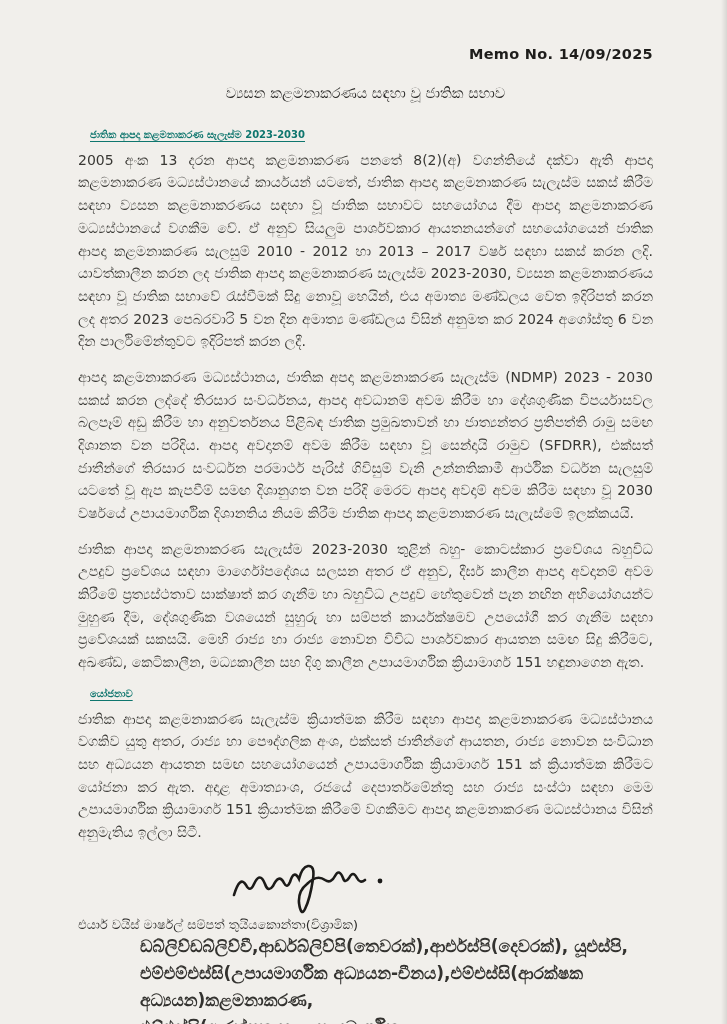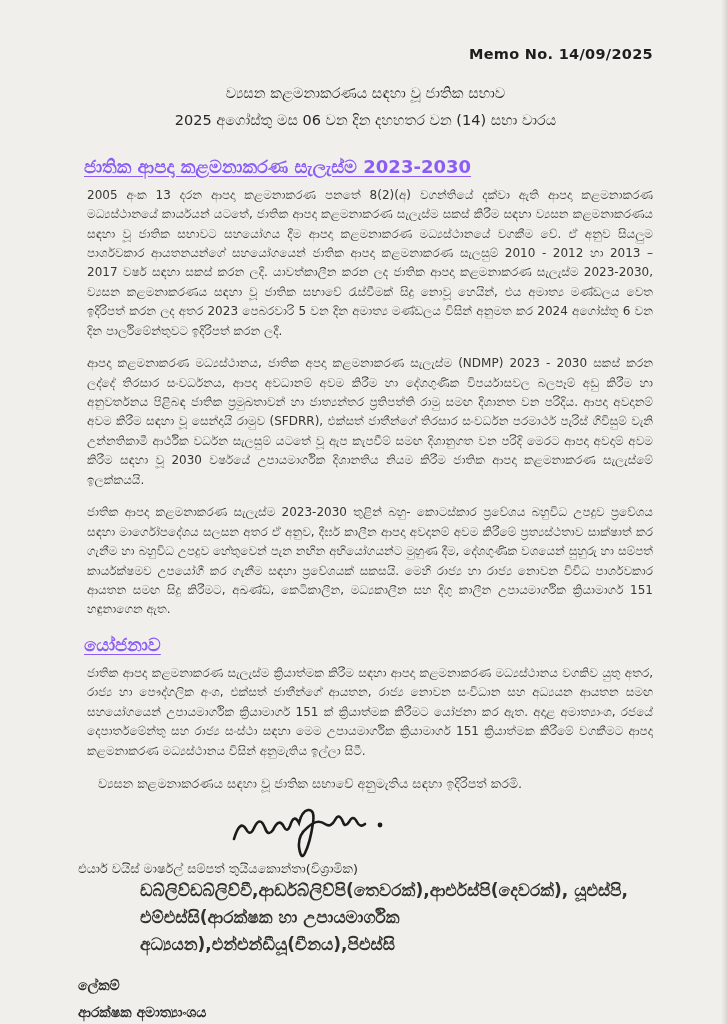--- a/index.html
+++ b/index.html
@@ -29,31 +29,31 @@
   }
   .title-block { text-align: center; margin-bottom: 22px; }
   .title-line {
     font-weight: normal;
     font-size: 14.5px;
     line-height: 1.85;
     color: #2a2927;
   }
   .section-heading {
     font-weight: bold;
-    font-size: 18px;
+    font-size: 10px;
     text-decoration: underline;
     text-underline-offset: 3px;
-    margin: 14px 0 8px 6px;
-    color: #8b5cf6;
+    margin: 14px 0 8px 12px;
+    color: #0f766e;
   }
   .para {
-    font-size: 12px;
+    font-size: 14px;
     line-height: 1.62;
     text-align: justify;
-    margin: 0 0 13px 9px;
+    margin: 0 0 13px 0;
     color: #393834;
   }
   .closing {
     font-size: 12.8px;
     line-height: 1.62;
     text-indent: 20px;
     margin: 2px 0 6px 0;
     color: #393834;
   }
   .signature-wrap {
@@ -92,48 +92,47 @@
 </style>
 </head>
 <body>
 
 <div class="page">
 
   <div class="memo-no">Memo No. 14/09/2025</div>
 
   <div class="title-block">
     <div class="title-line">ව්‍යසන කළමනාකරණය සඳහා වූ ජාතික සභාව</div>
-    <div class="title-line">2025 අගෝස්තු මස 06 වන දින දහහතර වන (14) සභා වාරය</div>
   </div>
 
   <div class="section-heading">ජාතික ආපදා කළමනාකරණ සැලැස්ම 2023-2030</div>
   <p class="para">2005 අංක 13 දරන ආපදා කළමනාකරණ පනතේ 8(2)(අ) වගන්තියේ දක්වා ඇති ආපදා කළමනාකරණ මධ්‍යස්ථානයේ කාර්යයන් යටතේ, ජාතික ආපදා කළමනාකරණ සැලැස්ම සකස් කිරීම සඳහා ව්‍යසන කළමනාකරණය සඳහා වූ ජාතික සභාවට සහයෝගය දීම ආපදා කළමනාකරණ මධ්‍යස්ථානයේ වගකීම වේ. ඒ අනුව සියලුම පාර්ශවකාර ආයතනයන්ගේ සහයෝගයෙන් ජාතික ආපදා කළමනාකරණ සැලසුම් 2010 - 2012 හා 2013 – 2017 වර්ෂ සඳහා සකස් කරන ලදි. යාවත්කාලීන කරන ලද ජාතික ආපදා කළමනාකරණ සැලැස්ම 2023-2030, ව්‍යසන කළමනාකරණය සඳහා වූ ජාතික සභාවේ රැස්වීමක් සිදු නොවූ හෙයින්, එය අමාත්‍ය මණ්ඩලය වෙත ඉදිරිපත් කරන ලද අතර 2023 පෙබරවාරි 5 වන දින අමාත්‍ය මණ්ඩලය විසින් අනුමත කර 2024 අගෝස්තු 6 වන දින පාර්ලිමේන්තුවට ඉදිරිපත් කරන ලදී.</p>
 
   <p class="para">ආපදා කළමනාකරණ මධ්‍යස්ථානය, ජාතික අපදා කළමනාකරණ සැලැස්ම (NDMP) 2023 - 2030 සකස් කරන ලද්දේ තිරසාර සංවර්ධනය, ආපදා අවධානම් අවම කිරීම හා දේශගුණික විපර්යාසවල බලපෑම් අඩු කිරීම හා අනුවර්තනය පිළිබඳ ජාතික ප්‍රමුඛතාවන් හා ජාත්‍යන්තර ප්‍රතිපත්ති රාමු සමඟ දිශානත වන පරිදිය. ආපදා අවදානම් අවම කිරීම සඳහා වූ සෙන්දායි රාමුව (SFDRR), එක්සත් ජාතීන්ගේ තිරසාර සංවර්ධන පරමාර්ථ පැරිස් ගිවිසුම් වැනි උන්නතිකාමී ආර්ථික වර්ධන සැලසුම් යටතේ වූ ඇප කැපවීම් සමඟ දිශානුගත වන පරිදි මෙරට ආපදා අවදාම් අවම කිරීම සඳහා වූ 2030 වර්ෂයේ උපායමාර්ගික දිශානතිය නියම කිරීම ජාතික ආපදා කළමනාකරණ සැලැස්මේ ඉලක්කයයි.</p>
   <p class="para">ජාතික ආපදා කළමනාකරණ සැලැස්ම 2023-2030 තුළින් බහු- කොටස්කාර ප්‍රවේශය බහුවිධ උපදුව ප්‍රවේශය සඳහා මාර්ගෝපදේශය සලසන අතර ඒ අනුව, දීර්ඝ කාලීන ආපදා අවදානම් අවම කිරීමේ ප්‍රත්‍යස්ථතාව සාක්ෂාත් කර ගැනීම හා බහුවිධ උපදුව හේතුවෙන් පැන නඟින අභියෝගයන්ට මුහුණ දීම, දේශගුණික වශයෙන් සුහුරු හා සම්පත් කාර්යක්ෂමව උපයෝගී කර ගැනීම සඳහා ප්‍රවේශයක් සකසයි. මෙහි රාජ්‍ය හා රාජ්‍ය නොවන විවිධ පාර්ශවකාර ආයතන සමඟ සිදු කිරීමට, අඛණ්ඩ, කෙටිකාලීන, මධ්‍යකාලීන සහ දිගු කාලීන උපායමාර්ගික ක්‍රියාමාර්ග 151 හඳුනාගෙන ඇත.</p>
 
   <div class="section-heading">යෝජනාව</div>
   <p class="para">ජාතික ආපදා කළමනාකරණ සැලැස්ම ක්‍රියාත්මක කිරීම සඳහා ආපදා කළමනාකරණ මධ්‍යස්ථානය වගකිව යුතු අතර, රාජ්‍ය හා පෞද්ගලික අංශ, එක්සත් ජාතීන්ගේ ආයතන, රාජ්‍ය නොවන සංවිධාන සහ අධ්‍යයන ආයතන සමඟ සහයෝගයෙන් උපායමාර්ගික ක්‍රියාමාර්ග 151 ක් ක්‍රියාත්මක කිරීමට යෝජනා කර ඇත. අදාළ අමාත්‍යාංශ, රජයේ දෙපාර්තමේන්තු සහ රාජ්‍ය සංස්ථා සඳහා මෙම උපායමාර්ගික ක්‍රියාමාර්ග 151 ක්‍රියාත්මක කිරීමේ වගකීමට ආපදා කළමනාකරණ මධ්‍යස්ථානය විසින් අනුමැතිය ඉල්ලා සිටී.</p>
 
-  <p class="closing">ව්‍යසන කළමනාකරණය සඳහා වූ ජාතික සභාවේ අනුමැතිය සඳහා ඉදිරිපත් කරමි.</p>
 
   <div class="signature-wrap">
     <svg class="sig-svg" width="190" height="58" viewBox="0 0 190 58" aria-hidden="true">
       <path d="M6 38
                Q12 18 18 28 Q22 36 26 27 Q32 14 37 27 Q40 36 45 29
                Q51 16 56 26 Q59 32 62 25 Q66 12 71 22
                Q74 10 80 9 Q87 8 85 22 Q82 42 77 52 Q73 60 71 46 Q70 34 79 27
                Q89 17 97 23 Q103 27 107 19 Q111 11 115 21 Q117 27 121 21
                Q125 13 129 21 Q132 27 137 23" fill="none" stroke="#1c1b19" stroke-width="2.6" stroke-linecap="round"></path>
       <circle cx="152" cy="24" r="2.4" fill="#1c1b19"></circle>
     </svg>
   </div>
 
   <div class="signatory-name">එයාර් වයිස් මාර්ෂල් සම්පත් තුයියකොන්තා(විශ්‍රාමික)</div>
   <div class="honor-line">ඩබ්ලිව්ඩබ්ලිව්වී,ආර්ඩබ්ලිව්පි(තෙවරක්),ආර්එස්පි(දෙවරක්), යූඑස්පි,</div>
+  <div class="honor-line">එම්එම්එස්සි(උපායමාර්ගික අධ්‍යයන-චීනය),එම්එස්සි(ආරක්ෂක අධ්‍යයන)කළමනාකරණ,</div>
   <div class="honor-line">එම්එස්සි(ආරක්ෂක හා උපායමාර්ගික අධ්‍යයන),එන්එන්ඩීයූ(චීනය),පිඑස්සි</div>
 
   <div class="footer-block">
     <div class="footer-line">ලේකම්</div>
     <div class="footer-line">ආරක්ෂක අමාත්‍යාංශය</div>
 
   </div>
 
   <div class="scan-edge"></div>
 </div>

